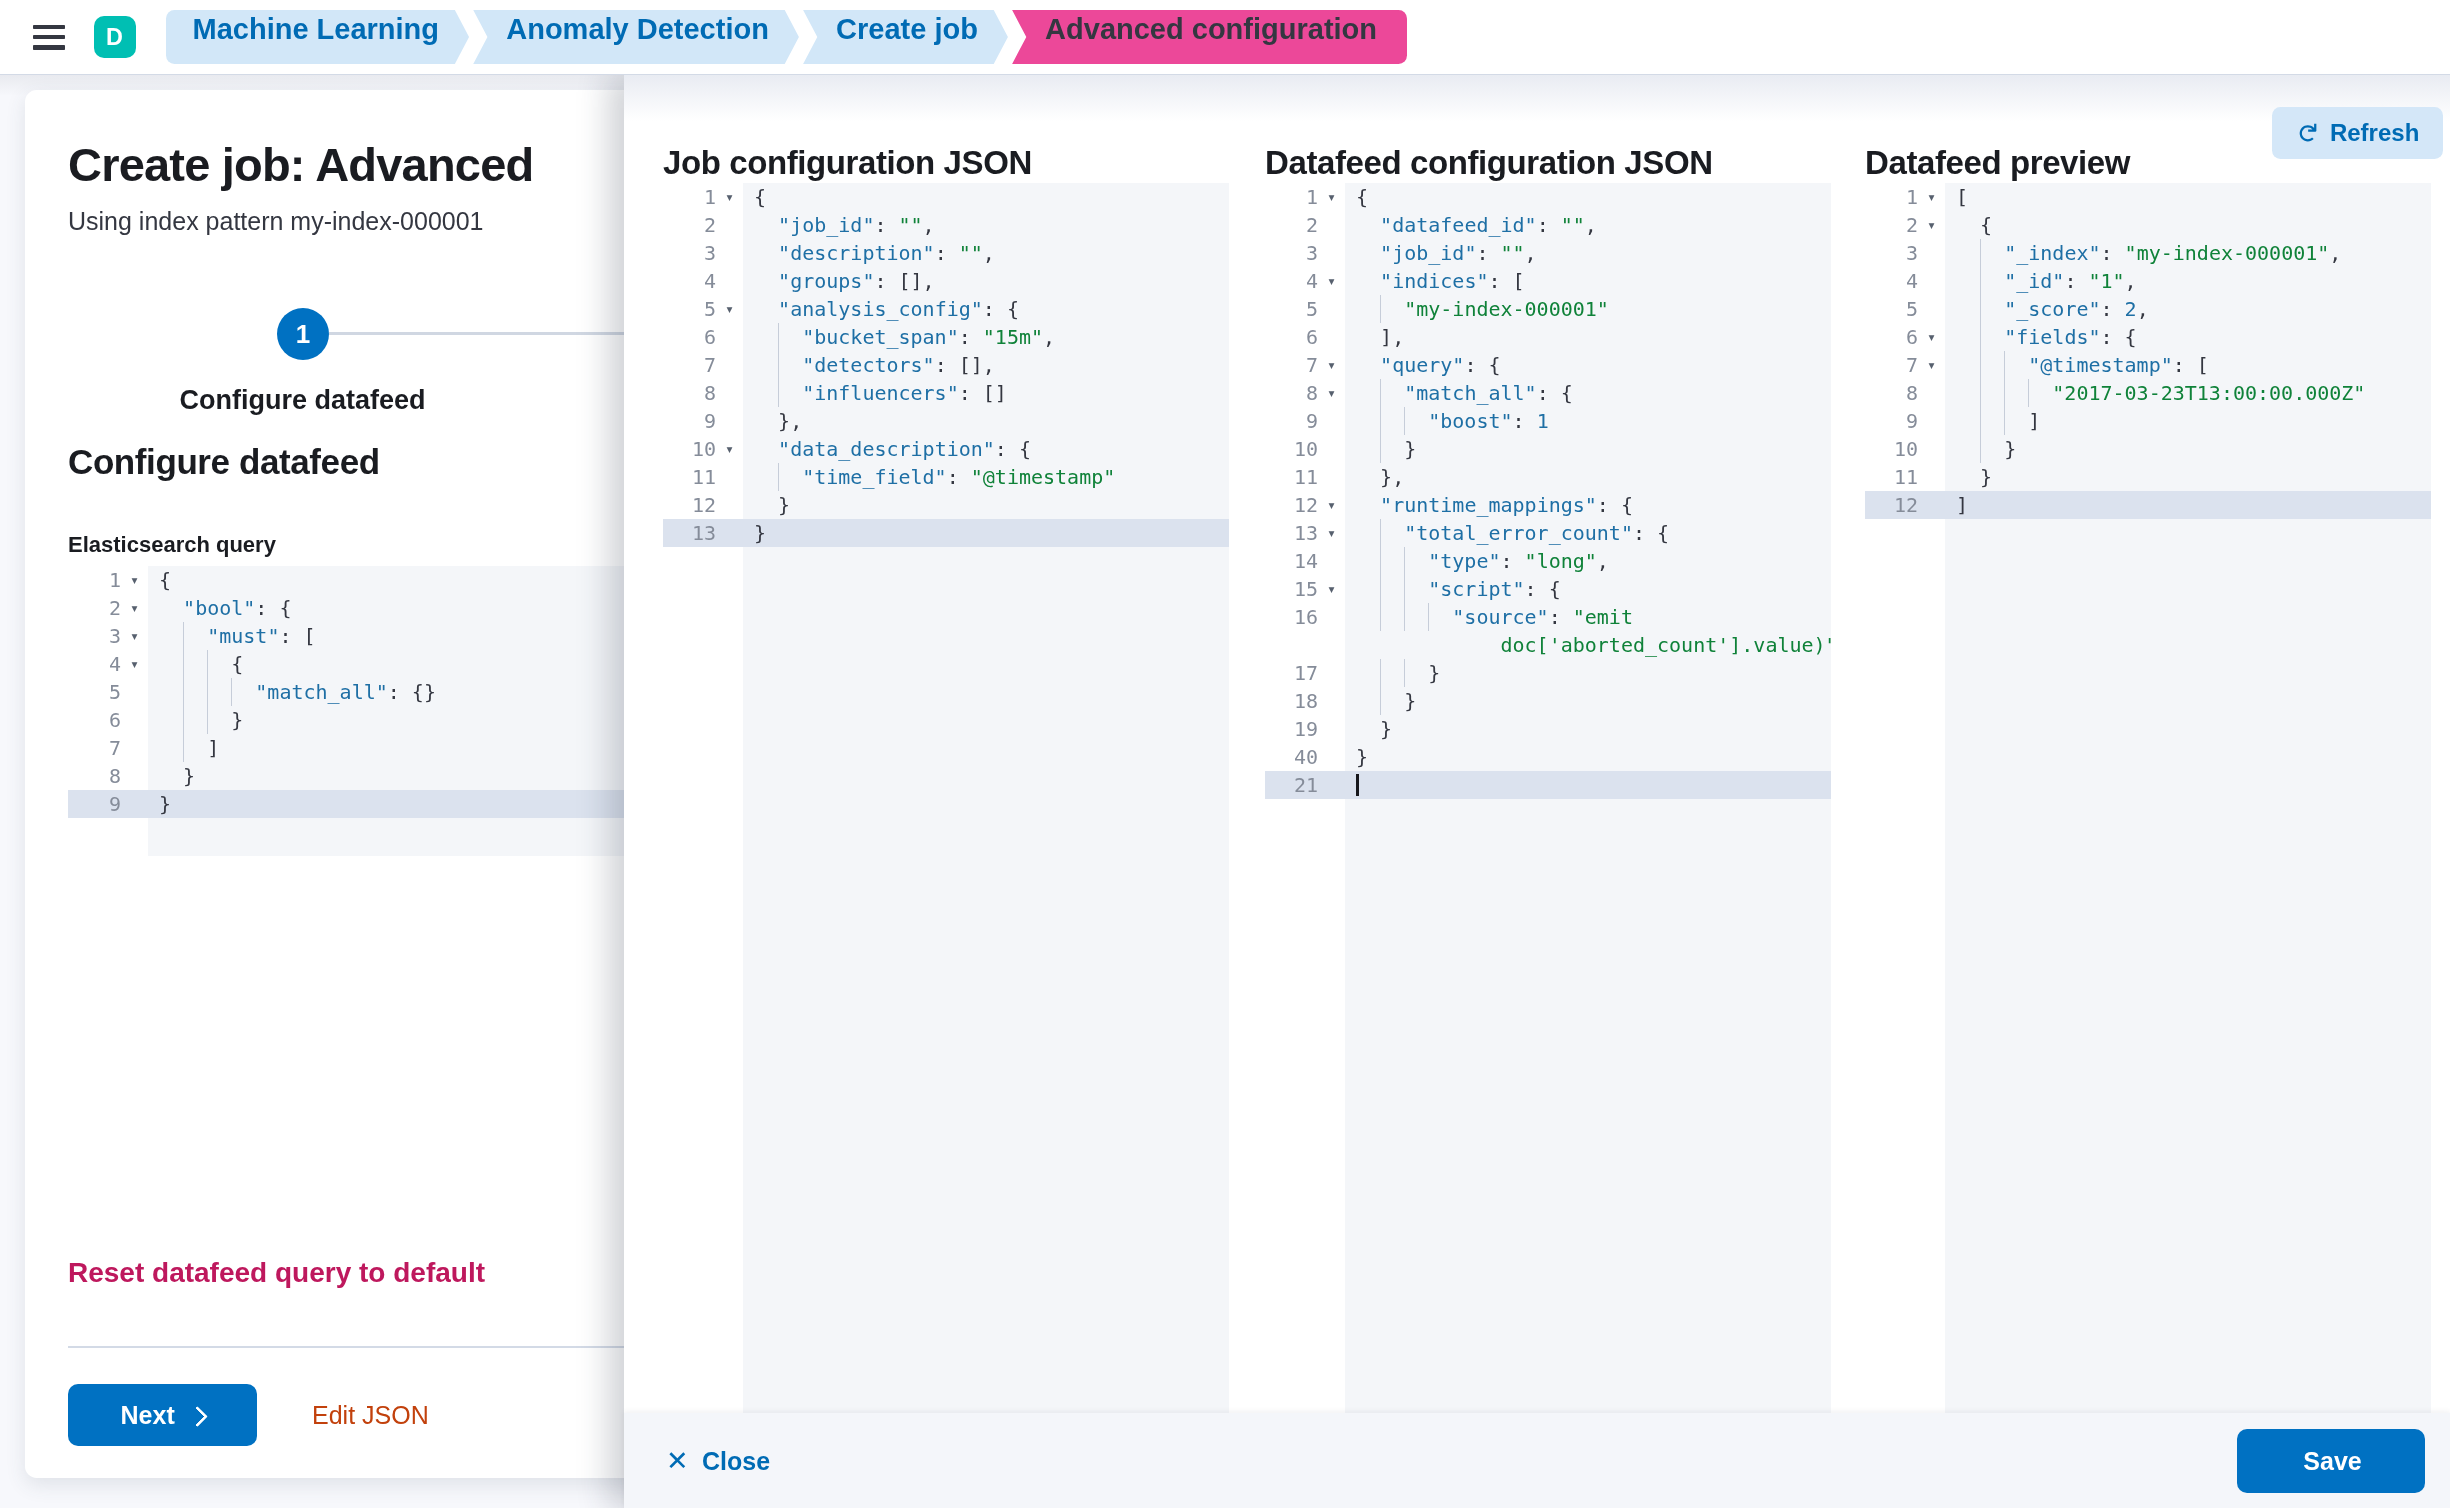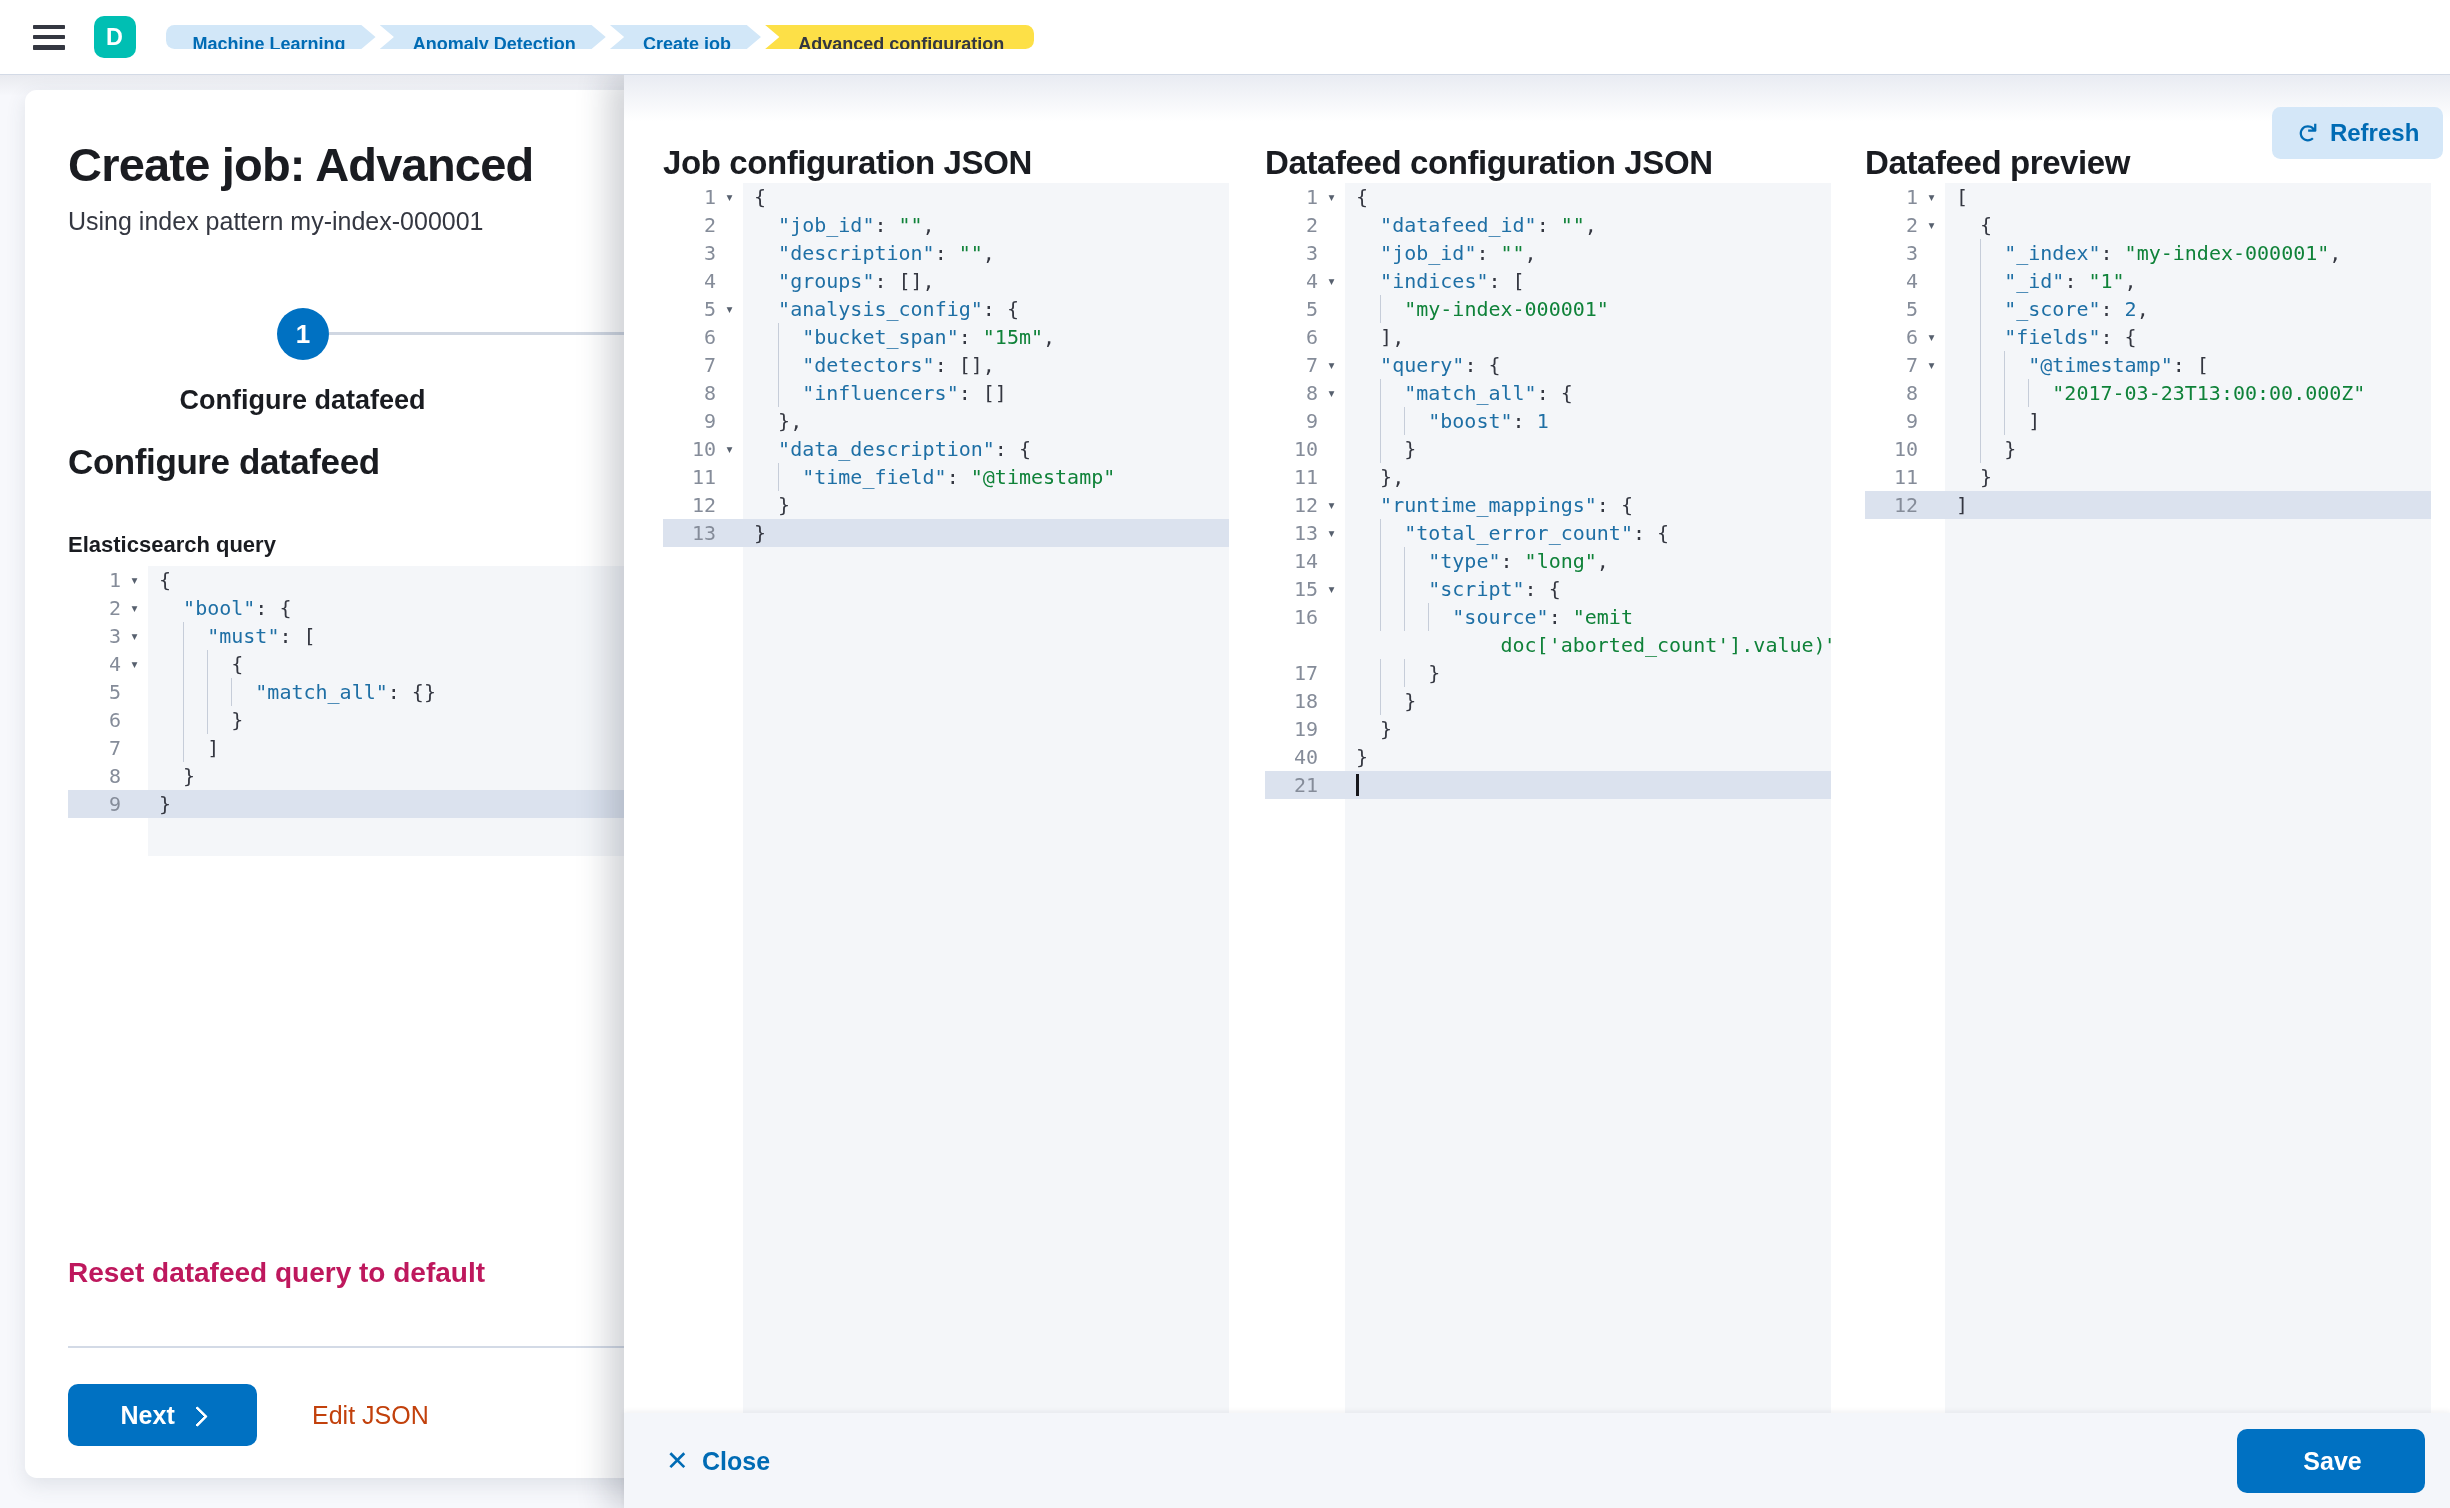--- a/index.html
+++ b/index.html
@@ -14,27 +14,27 @@
     border-bottom:1.7px solid #d3dae6;display:flex;align-items:center;z-index:50;
   }
   .hamburger{width:32px;height:25px;margin-left:33px;display:flex;flex-direction:column;justify-content:space-between;cursor:pointer;}
   .hamburger i{display:block;height:4.2px;background:#343741;border-radius:0.8px;}
   .avatar{
     width:42px;height:42px;margin-left:28.5px;border-radius:10px;background:#00bfb3;
     color:#fff;font-weight:bold;font-size:23.4px;display:flex;align-items:center;justify-content:center;
   }
   .crumbs{display:flex;margin-left:30px;}
   .crumb{
-    height:24px;line-height:39px;padding:0 30px 0 33px;margin-right:4.2px;
-    background:#d2e7f8;color:#006bb4;font-size:18px;font-weight:600;
+    height:54px;line-height:39px;padding:0 30px 0 33px;margin-right:4.2px;
+    background:#d2e7f8;color:#006bb4;font-size:29px;font-weight:600;
     clip-path:polygon(0 0,calc(100% - 14.2px) 0,100% 50%,calc(100% - 14.2px) 100%,0 100%,14.2px 50%);
   }
   .crumb.first{clip-path:polygon(0 0,calc(100% - 14.2px) 0,100% 50%,calc(100% - 14.2px) 100%,0 100%);border-radius:8.4px 0 0 8.4px;padding-left:27px;}
   .crumb.current{
-    background:#fde047;color:#343741;
+    background:#ec4899;color:#343741;
     clip-path:polygon(0 0,100% 0,100% 100%,0 100%,14.2px 50%);border-radius:0 8.4px 8.4px 0;
   }
   
   .page{position:absolute;left:0;top:74px;right:0;bottom:0;background:#f7f8fc;}
   .page::before{content:'';position:absolute;left:0;top:0;right:0;height:22px;
     background:linear-gradient(rgba(50,60,80,.08),rgba(50,60,80,0));}
   .wizard-card{
     position:absolute;left:25px;top:16px;width:636px;height:1388px;background:#fff;
     border-radius:11.7px;box-shadow:0 6.7px 20px rgba(60,70,90,.12);overflow:hidden;
   }

